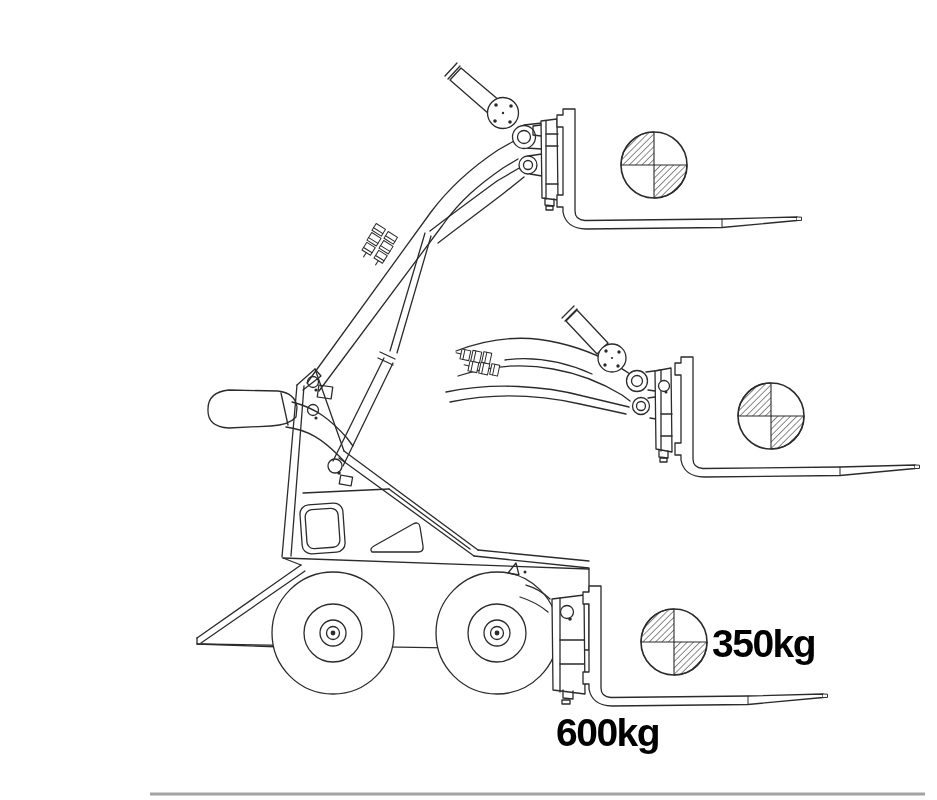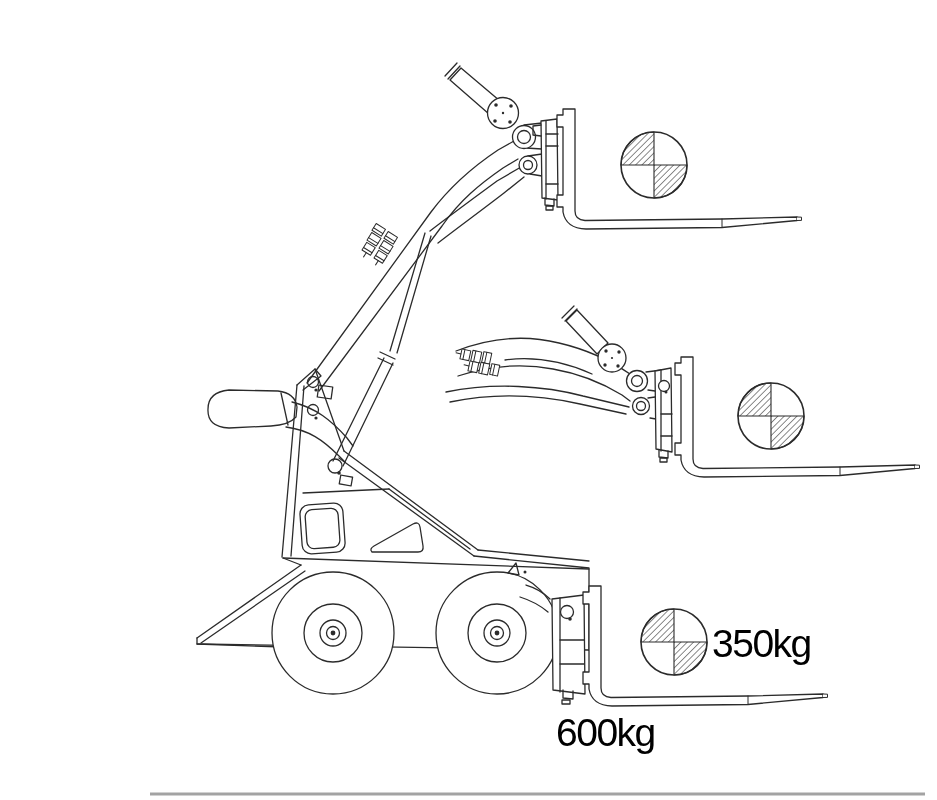--- a/index.html
+++ b/index.html
@@ -1,17 +1,17 @@
 <!DOCTYPE html>
 <html><head>
 <meta charset="utf-8">
 <style>
   html,body{margin:0;padding:0;background:#ffffff;}
   #stage{position:relative;width:925px;height:800px;background:#ffffff;overflow:hidden;
-         font-family:"Liberation Sans", sans-serif;}
+         font-family:"Liberation Sans", sans-serif;font-weight:bold;}
   svg{display:block}
   .lbl{font-family:"Liberation Sans", sans-serif;font-size:39px;fill:#000;letter-spacing:-1.5px;}
 </style>
 </head>
 <body>
 
 <div id="stage">
 <svg width="937" height="800" viewBox="0 0 937 800">
   <defs>
     <pattern id="hatch" width="4.5" height="4.5" patternUnits="userSpaceOnUse" patternTransform="rotate(45)">

